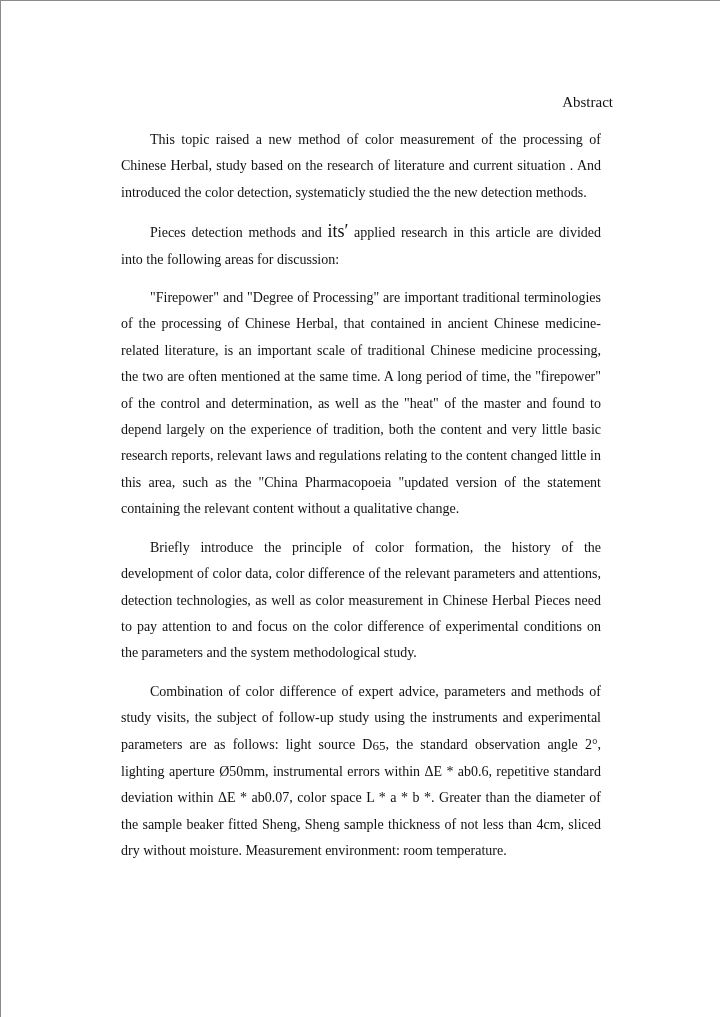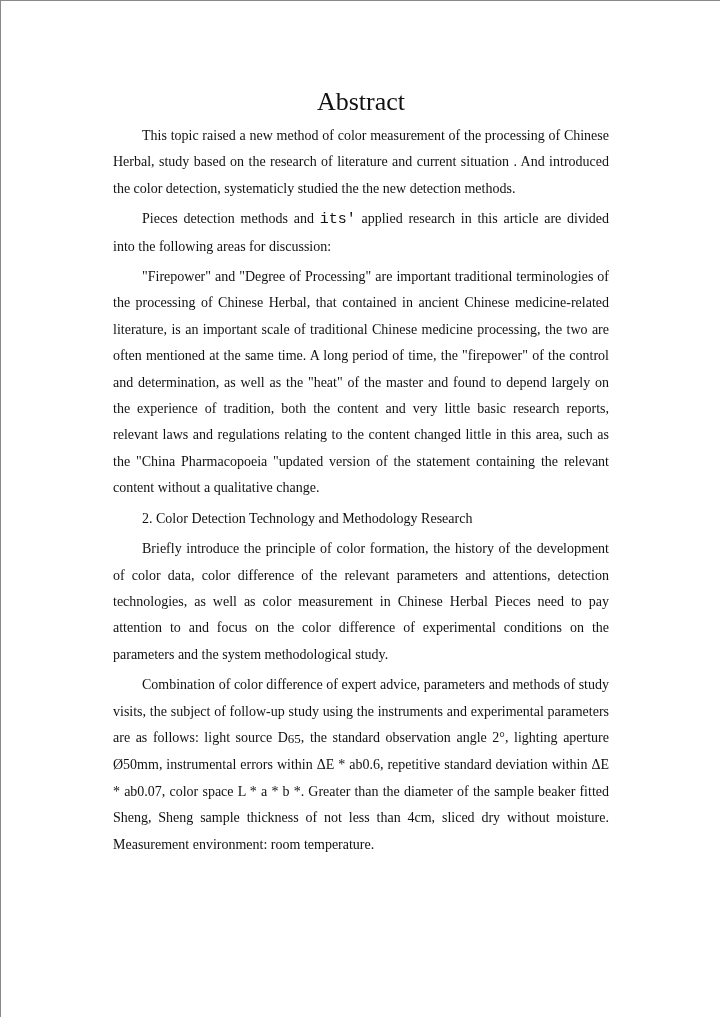--- a/index.html
+++ b/index.html
@@ -7,43 +7,42 @@
   .page {
     position: absolute; left: 0; top: 0; width: 720px; height: 1017px;
     border-top: 1px solid #8a8a8a; border-left: 1px solid #8a8a8a;
     box-sizing: border-box; background: #fff;
   }
   .content {
     position: absolute; left: 108px; top: 88px; width: 504px;
     font-family: "Liberation Serif", serif; color: #111; font-size: 14px;
   }
   .title {
-    text-align: center; font-size: 26px; line-height: 26px; margin: 0 0 8px 0;
+    text-align: right; font-size: 15px; line-height: 26px; margin: 0 0 8px 0;
     font-weight: normal;
   }
   p {
-    margin: 4px; line-height: 26.4px; text-align: justify; text-indent: 29px;
+    margin: 12px; line-height: 26.4px; text-align: justify; text-indent: 29px;
   }
-  .mono { font-family: Liberation Mono, monospace; font-size: 15px; }
+  .mono { font-family: Liberation Serif, serif; font-size: 18px; }
   sub.small { font-size: 13px; vertical-align: -1px; }
 </style>
 </head>
 <body>
 
 <div class="page">
   <div class="content">
     <h1 class="title">Abstract</h1>
 
     <p>This topic raised a new method of color measurement of the processing of Chinese Herbal, study based on the research of literature and current situation . And introduced the color detection, systematicly studied the the new detection methods.</p>
 
     <p><span>Pieces detection methods and </span><span class="mono">its′</span><span> applied research in this article are divided into the following areas for discussion:</span></p>
 
 
     <p>"Firepower" and "Degree of Processing" are important traditional terminologies of the processing of Chinese Herbal, that contained in ancient Chinese medicine-related literature, is an important scale of traditional Chinese medicine processing, the two are often mentioned at the same time. A long period of time, the "firepower" of the control and determination, as well as the "heat" of the master and found to depend largely on the experience of tradition, both the content and very little basic research reports, relevant laws and regulations relating to the content changed little in this area, such as the "China Pharmacopoeia "updated version of the statement containing the relevant content without a qualitative change.</p>
 
-    <p>2. Color Detection Technology and Methodology Research</p>
 
     <p>Briefly introduce the principle of color formation, the history of the development of color data, color difference of the relevant parameters and attentions, detection technologies, as well as color measurement in Chinese Herbal Pieces need to pay attention to and focus on the color difference of experimental conditions on the parameters and the system methodological study.</p>
 
     <p><span>Combination of color difference of expert advice, parameters and methods of study visits, the subject of follow-up study using the instruments and experimental parameters are as follows: light source D</span><sub class="small">65</sub><span>, the standard observation angle 2°, lighting aperture Ø50mm, instrumental errors within ΔE * ab0.6, repetitive standard deviation within ΔE * ab0.07, color space L * a * b *. Greater than the diameter of the sample beaker fitted Sheng, Sheng sample thickness of not less than 4cm, sliced dry without moisture. Measurement environment: room temperature.</span></p>
 
   </div>
 </div>
 
 </body></html>

